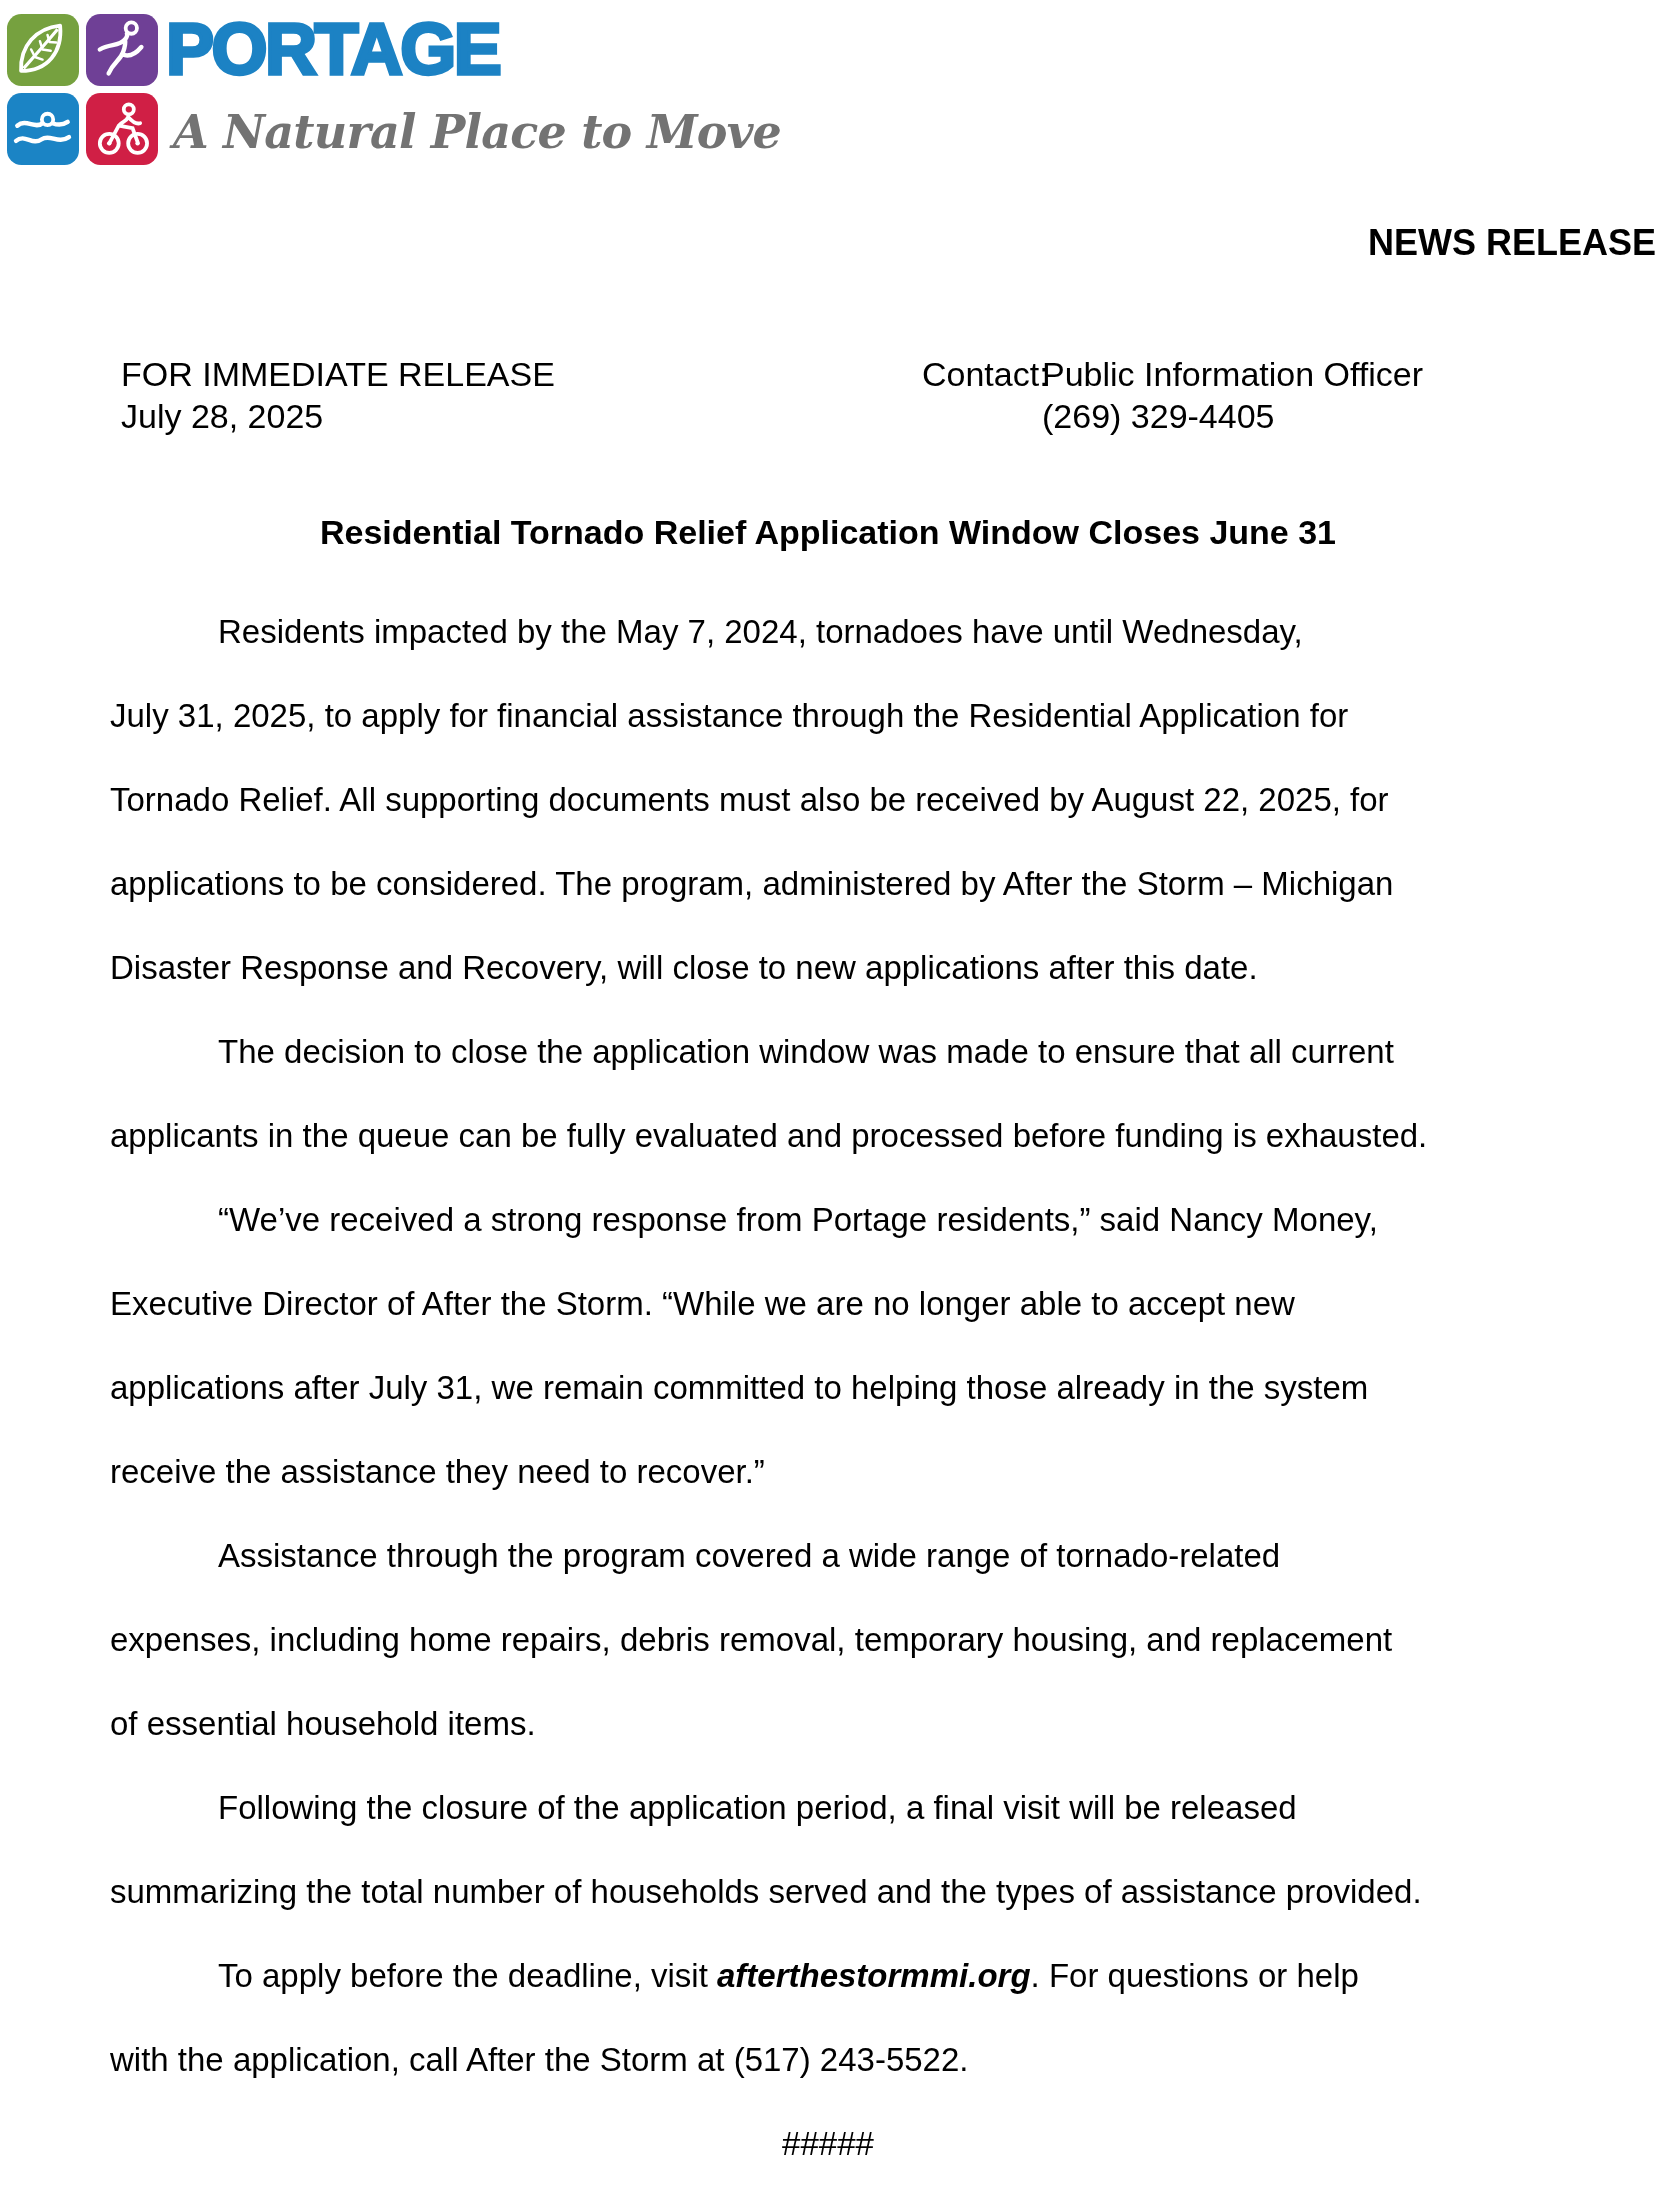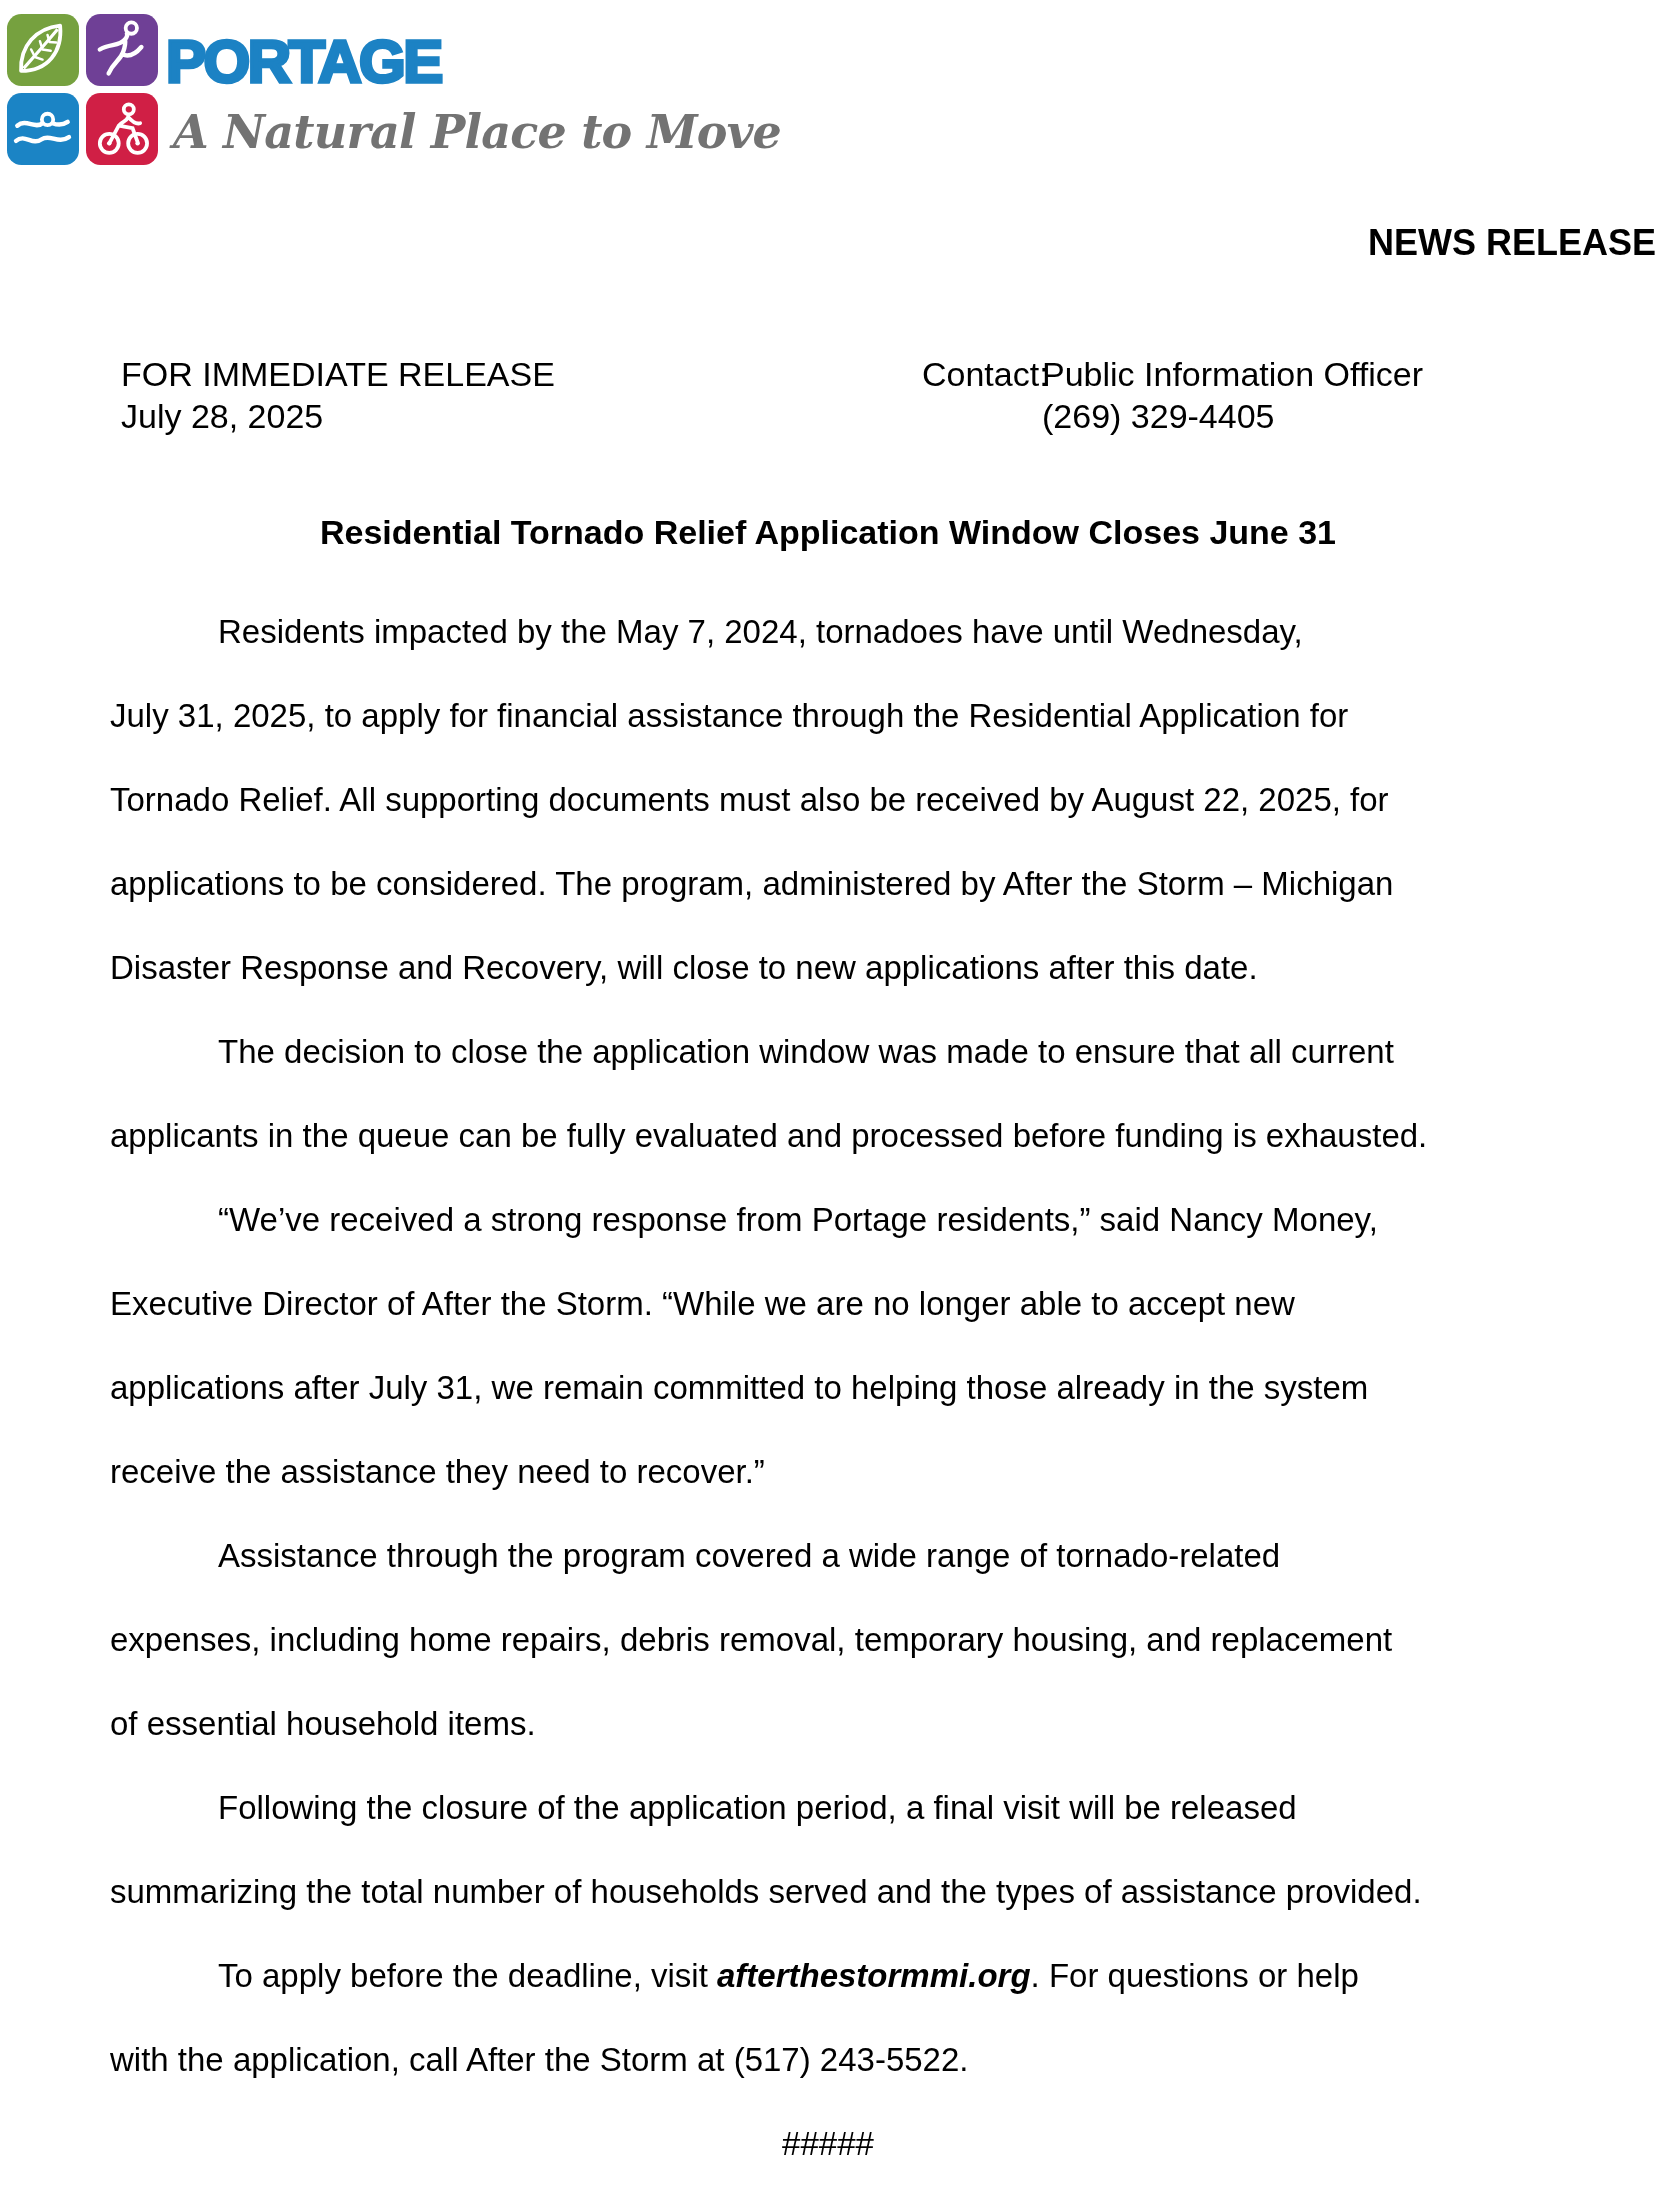--- a/index.html
+++ b/index.html
@@ -28,27 +28,26 @@
     overflow: hidden;
   }
   .tile svg { width: 63px; height: 63px; }
   .tile-green  { background: #76A13F; }
   .tile-purple { background: #6F4096; }
   .tile-blue   { background: #1B84C5; }
   .tile-red    { background: #D01F45; }
 
   .wordmark {
     position: absolute; left: 166px; top: 3.4px;
-    font-size: 60px; line-height: 93px;
+    font-size: 72px; line-height: 93px;
     font-weight: 700;
     letter-spacing: -2.5px;
     color: #1C82C4;
     -webkit-text-stroke: 3.4px #1C82C4;
     white-space: nowrap;
-    margin-top: 12px;
   }
   .tagline {
     position: absolute; left: 173px; top: 107px;
     font-family: "DejaVu Serif", serif;
     font-style: italic; font-weight: bold;
     font-size: 46px; line-height: 51px;
     letter-spacing: -0.8px;
     color: #737373;
     white-space: nowrap;
   }

